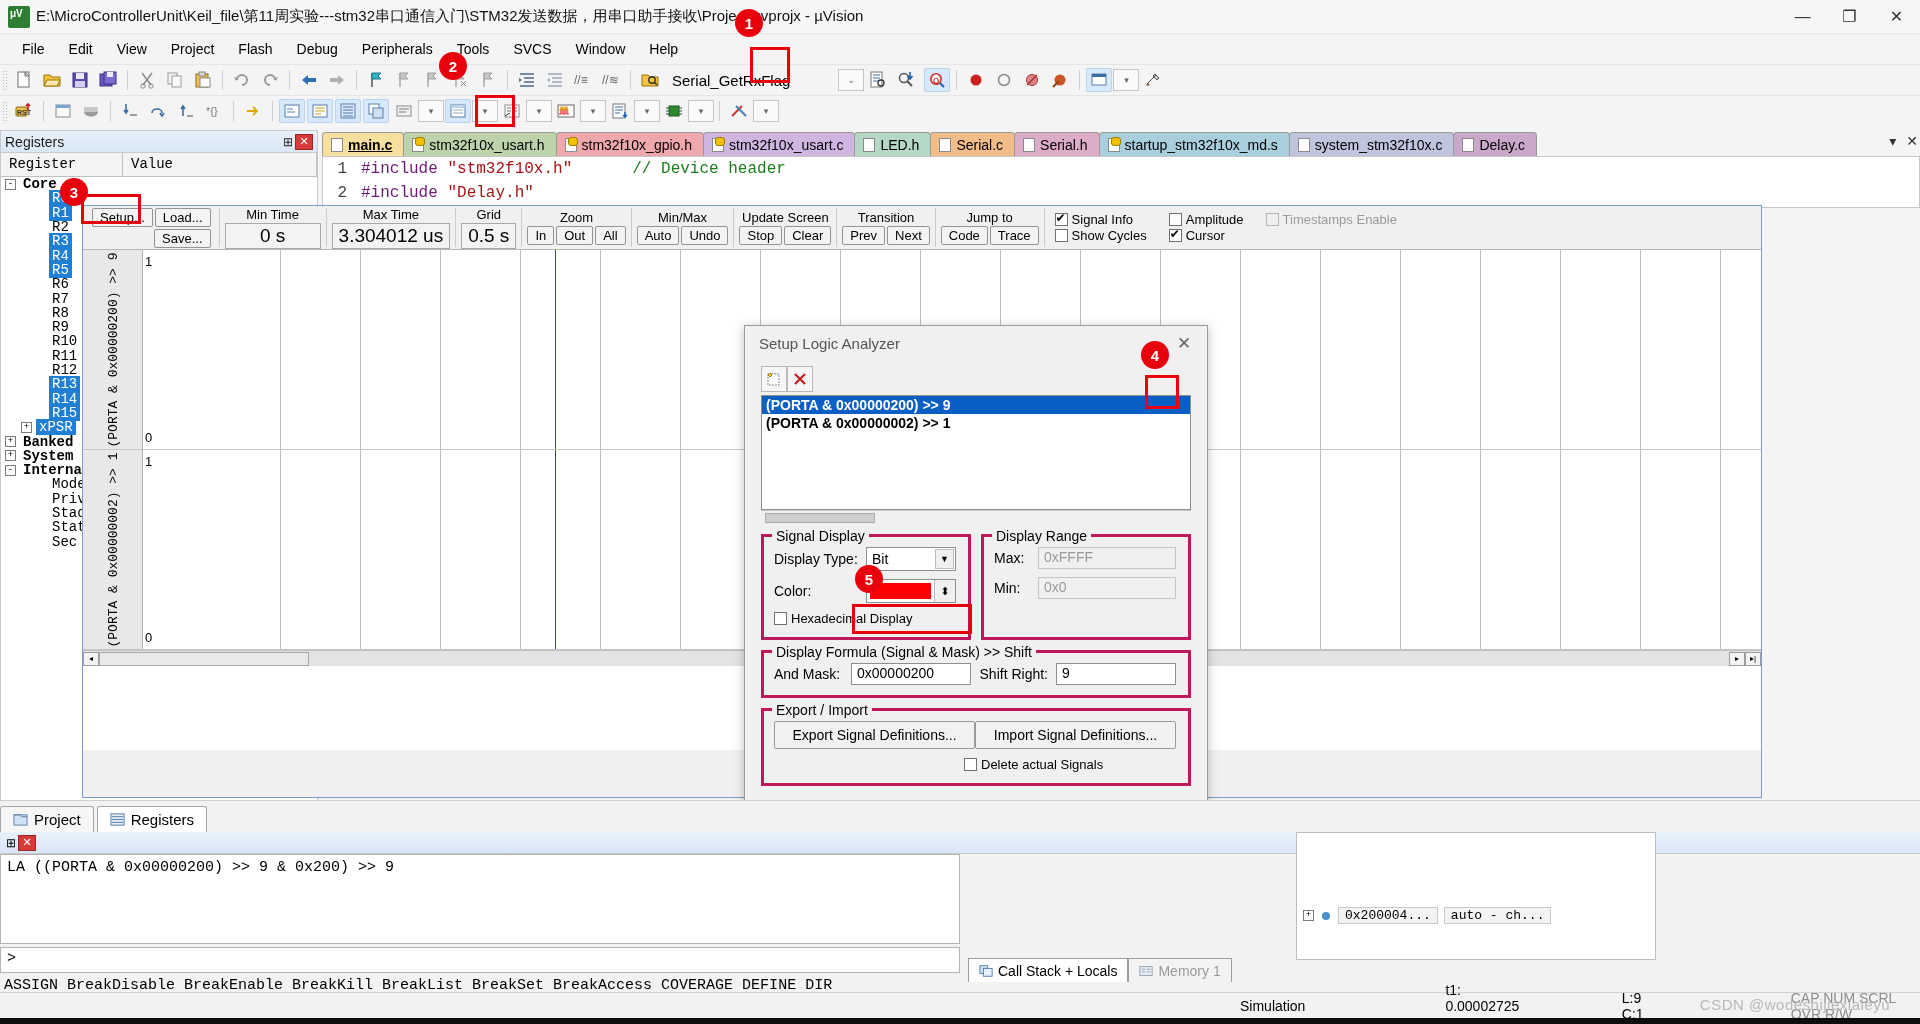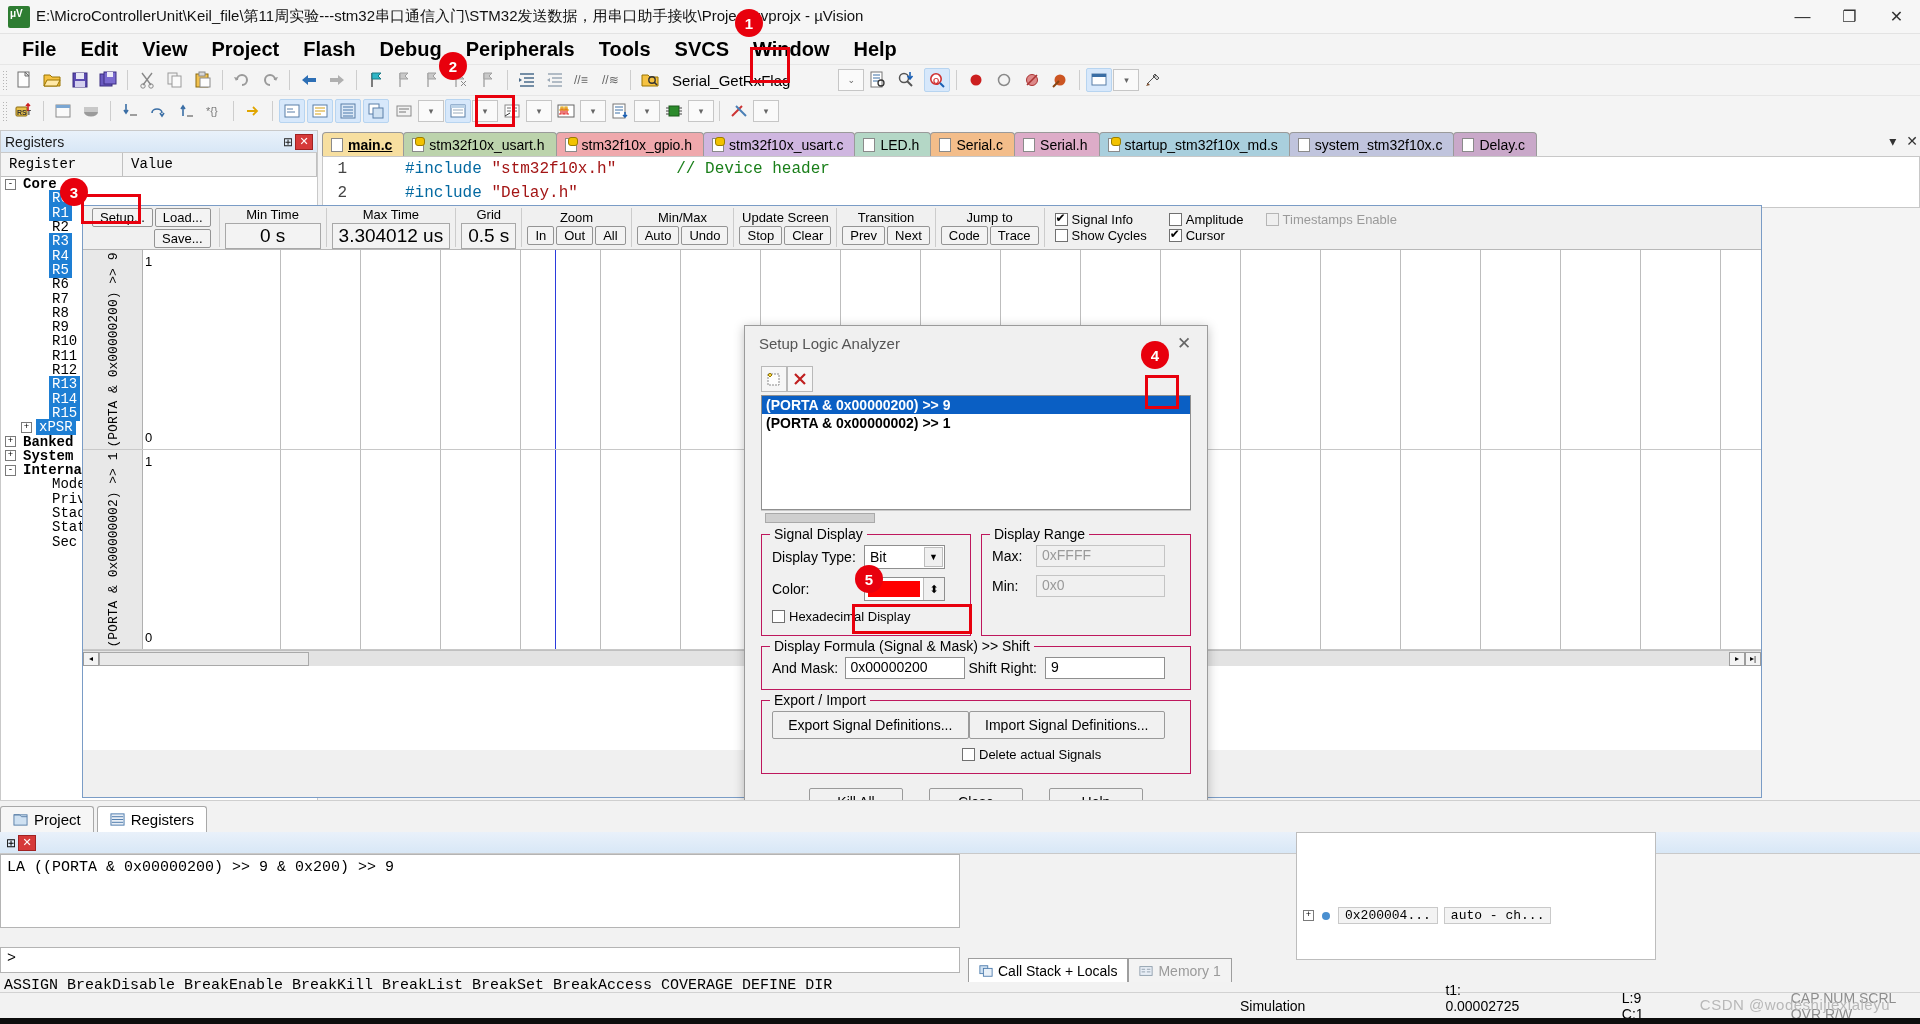--- a/index.html
+++ b/index.html
@@ -19,21 +19,21 @@
     background:#2e7d32; border-radius:2px; position:relative; flex:none;}
   .tb-logo:after { content:"μV"; position:absolute; left:2px; top:2px; font-size:10px; color:#fff; font-weight:bold;}
   .tb-title { font-size:15px; color:#111; white-space:nowrap; }
   .tb-btns { margin-left:auto; display:flex; height:34px; }
   .tb-btn { width:47px; height:34px; display:flex; align-items:center; justify-content:center;
      font-size:16px; color:#333; }
 
   
   .menubar { position:absolute; left:0; top:34px; width:1920px; height:30px;
     background:#f4f4f4; display:flex; align-items:center; padding-left:10px; }
-  .menu-item { padding:4px 12px; font-size:20px; color:#000; white-space:nowrap;font-weight:bold; }
+  .menu-item { padding:4px 12px; font-size:14px; color:#000; white-space:nowrap; }
 
   
   .toolbar { position:absolute; left:0; width:1920px; height:31px;
     background:#f4f4f4; border-top:1px solid #e6e6e6; display:flex; align-items:center; }
   .toolbar1 { top:64px; }
   .toolbar2 { top:95px; }
   .tbi { width:26px; height:24px; margin:0 1px; position:relative; display:flex;
      align-items:center; justify-content:center; }
   .tbi svg { display:block; }
   .tsep { width:1px; height:20px; background:#cdcdcd; margin:0 5px; }
@@ -138,21 +138,21 @@
      font-size:14px; padding:3px 6px; height:26px; }
   .sq-btn { width:26px; height:26px; border:1px solid #b9b9b9; background:#f6f6f6;
      display:flex; align-items:center; justify-content:center; }
   .listbox { border:1px solid #8f8f8f; background:#fff; height:115px; margin-top:3px;
      font-family:"Liberation Sans",sans-serif; font-size:14px; font-weight:bold; overflow:hidden;}
   .lb-item { padding:1px 4px; }
   .lb-item.sel { background:#0a5fc4; color:#fff; }
   .lb-scroll { height:14px; background:#f0f0f0; border-top:1px solid #c8c8c8;
      display:flex; align-items:center; }
   .lb-thumb { height:10px; background:#cfcfcf; border:1px solid #a9a9a9; margin-left:4px;}
-  .grp { border:1px solid #be185d; margin-top:10px; padding:10px 25px 10px 10px; position:relative;}
+  .grp { border:3px solid #be185d; margin-top:10px; padding:10px 12px 10px 10px; position:relative;}
   .grp > .legend { position:absolute; top:-9px; left:8px; background:#f0f0f0;
      padding:0 4px; font-size:14px; }
   .frow { display:flex; align-items:center; margin-bottom:8px; font-size:14px;}
   .frow label { width:92px; }
   .selbox { flex:1; border:1px solid #8f8f8f; background:#fff; height:24px;
      display:flex; align-items:center; padding:0 5px; font-size:14px; position:relative;}
   .selbox .arrow { position:absolute; right:1px; top:1px; width:19px; height:20px;
      background:#f0f0f0; border:1px solid #bdbdbd; display:flex; align-items:center;
      justify-content:center; font-size:9px;}
   .colorbox { flex:1; height:24px; border:1px solid #8f8f8f; background:#fff; display:flex; }
@@ -178,21 +178,21 @@
      background:#f2f2f2; border-top:1px solid #cfcfcf; display:flex; align-items:flex-end;}
   .bstab { height:26px; display:flex; align-items:center; gap:6px; padding:0 12px;
      border:1px solid #a8a8a8; border-bottom:none; border-radius:3px 3px 0 0;
      background:#f6f6f6; font-size:15px; margin-right:3px;}
   .bstab.active { background:#fff; }
 
   
   .cmdpane { position:absolute; left:0; top:832px; width:1920px; height:160px; background:#f2f2f2;}
   .cmd-head { height:22px; background:linear-gradient(#e9f1fa,#d8e7f6);
      display:flex; align-items:center; padding:0 4px; font-size:14px; border-bottom:1px solid #c9c9c9;}
-  .cmd-out { position:absolute; left:0; top:22px; width:960px; height:74px; background:#fff;
+  .cmd-out { position:absolute; left:0; top:22px; width:960px; height:90px; background:#fff;
      border:1px solid #b4b4b4; font-family:"Liberation Mono", monospace; font-size:15px;
      padding:4px 6px; }
   .cmd-in { position:absolute; left:0; top:115px; width:960px; height:26px; background:#fff;
      border:1px solid #b4b4b4; font-family:"Liberation Mono", monospace; font-size:15px;
      padding:2px 6px; }
   .cmd-kw { position:absolute; left:0; top:143px; width:960px; height:24px;
      font-family:"Liberation Mono", monospace; font-size:15px; padding:2px 4px;}
   .rtabs { position:absolute; left:968px; top:958px; display:flex; align-items:flex-end; }
   .rtab { height:24px; display:flex; align-items:center; gap:5px; padding:0 10px;
      border:1px solid #9e9e9e; border-bottom:none; font-size:14px; background:#f3f3f3;}
@@ -207,21 +207,21 @@
      letter-spacing:.5px; }
   .taskbar { position:absolute; left:0; top:1018px; width:1920px; height:6px; background:#0d0d0d;}
 
   
   .editor { position:absolute; left:322px; top:156px; width:1598px; height:52px; background:#fff;
      border:1px solid #c8c8c8; font-family:"Liberation Mono", monospace; font-size:16px;}
   .eline { display:flex; height:24px; align-items:center;}
   .egut { width:24px; text-align:right; color:#444; margin-right:14px;}
   .estr { color:#a31515; }
   .ecmt { color:#1a7f1a; }
-  .ekw { color:#0369a1;margin-left:44px; }
+  .ekw { color:#701a75; }
 
   
   .frag { position:absolute; left:1296px; top:832px; width:360px; height:128px;
      background:#fff; border:1px solid #bdbdbd; font-family:"Liberation Mono",monospace;
      font-size:13px; overflow:hidden;}
   .frag .r { display:flex; align-items:center; gap:6px; padding:2px 6px; }
   .frag .plus { width:11px; height:11px; border:1px solid #7a7a7a; font-size:9px;
      line-height:9px; text-align:center;}
   .frag .chip { border:1px solid #c9c9c9; background:#f3f3f3; padding:0 6px;}
 </style>

